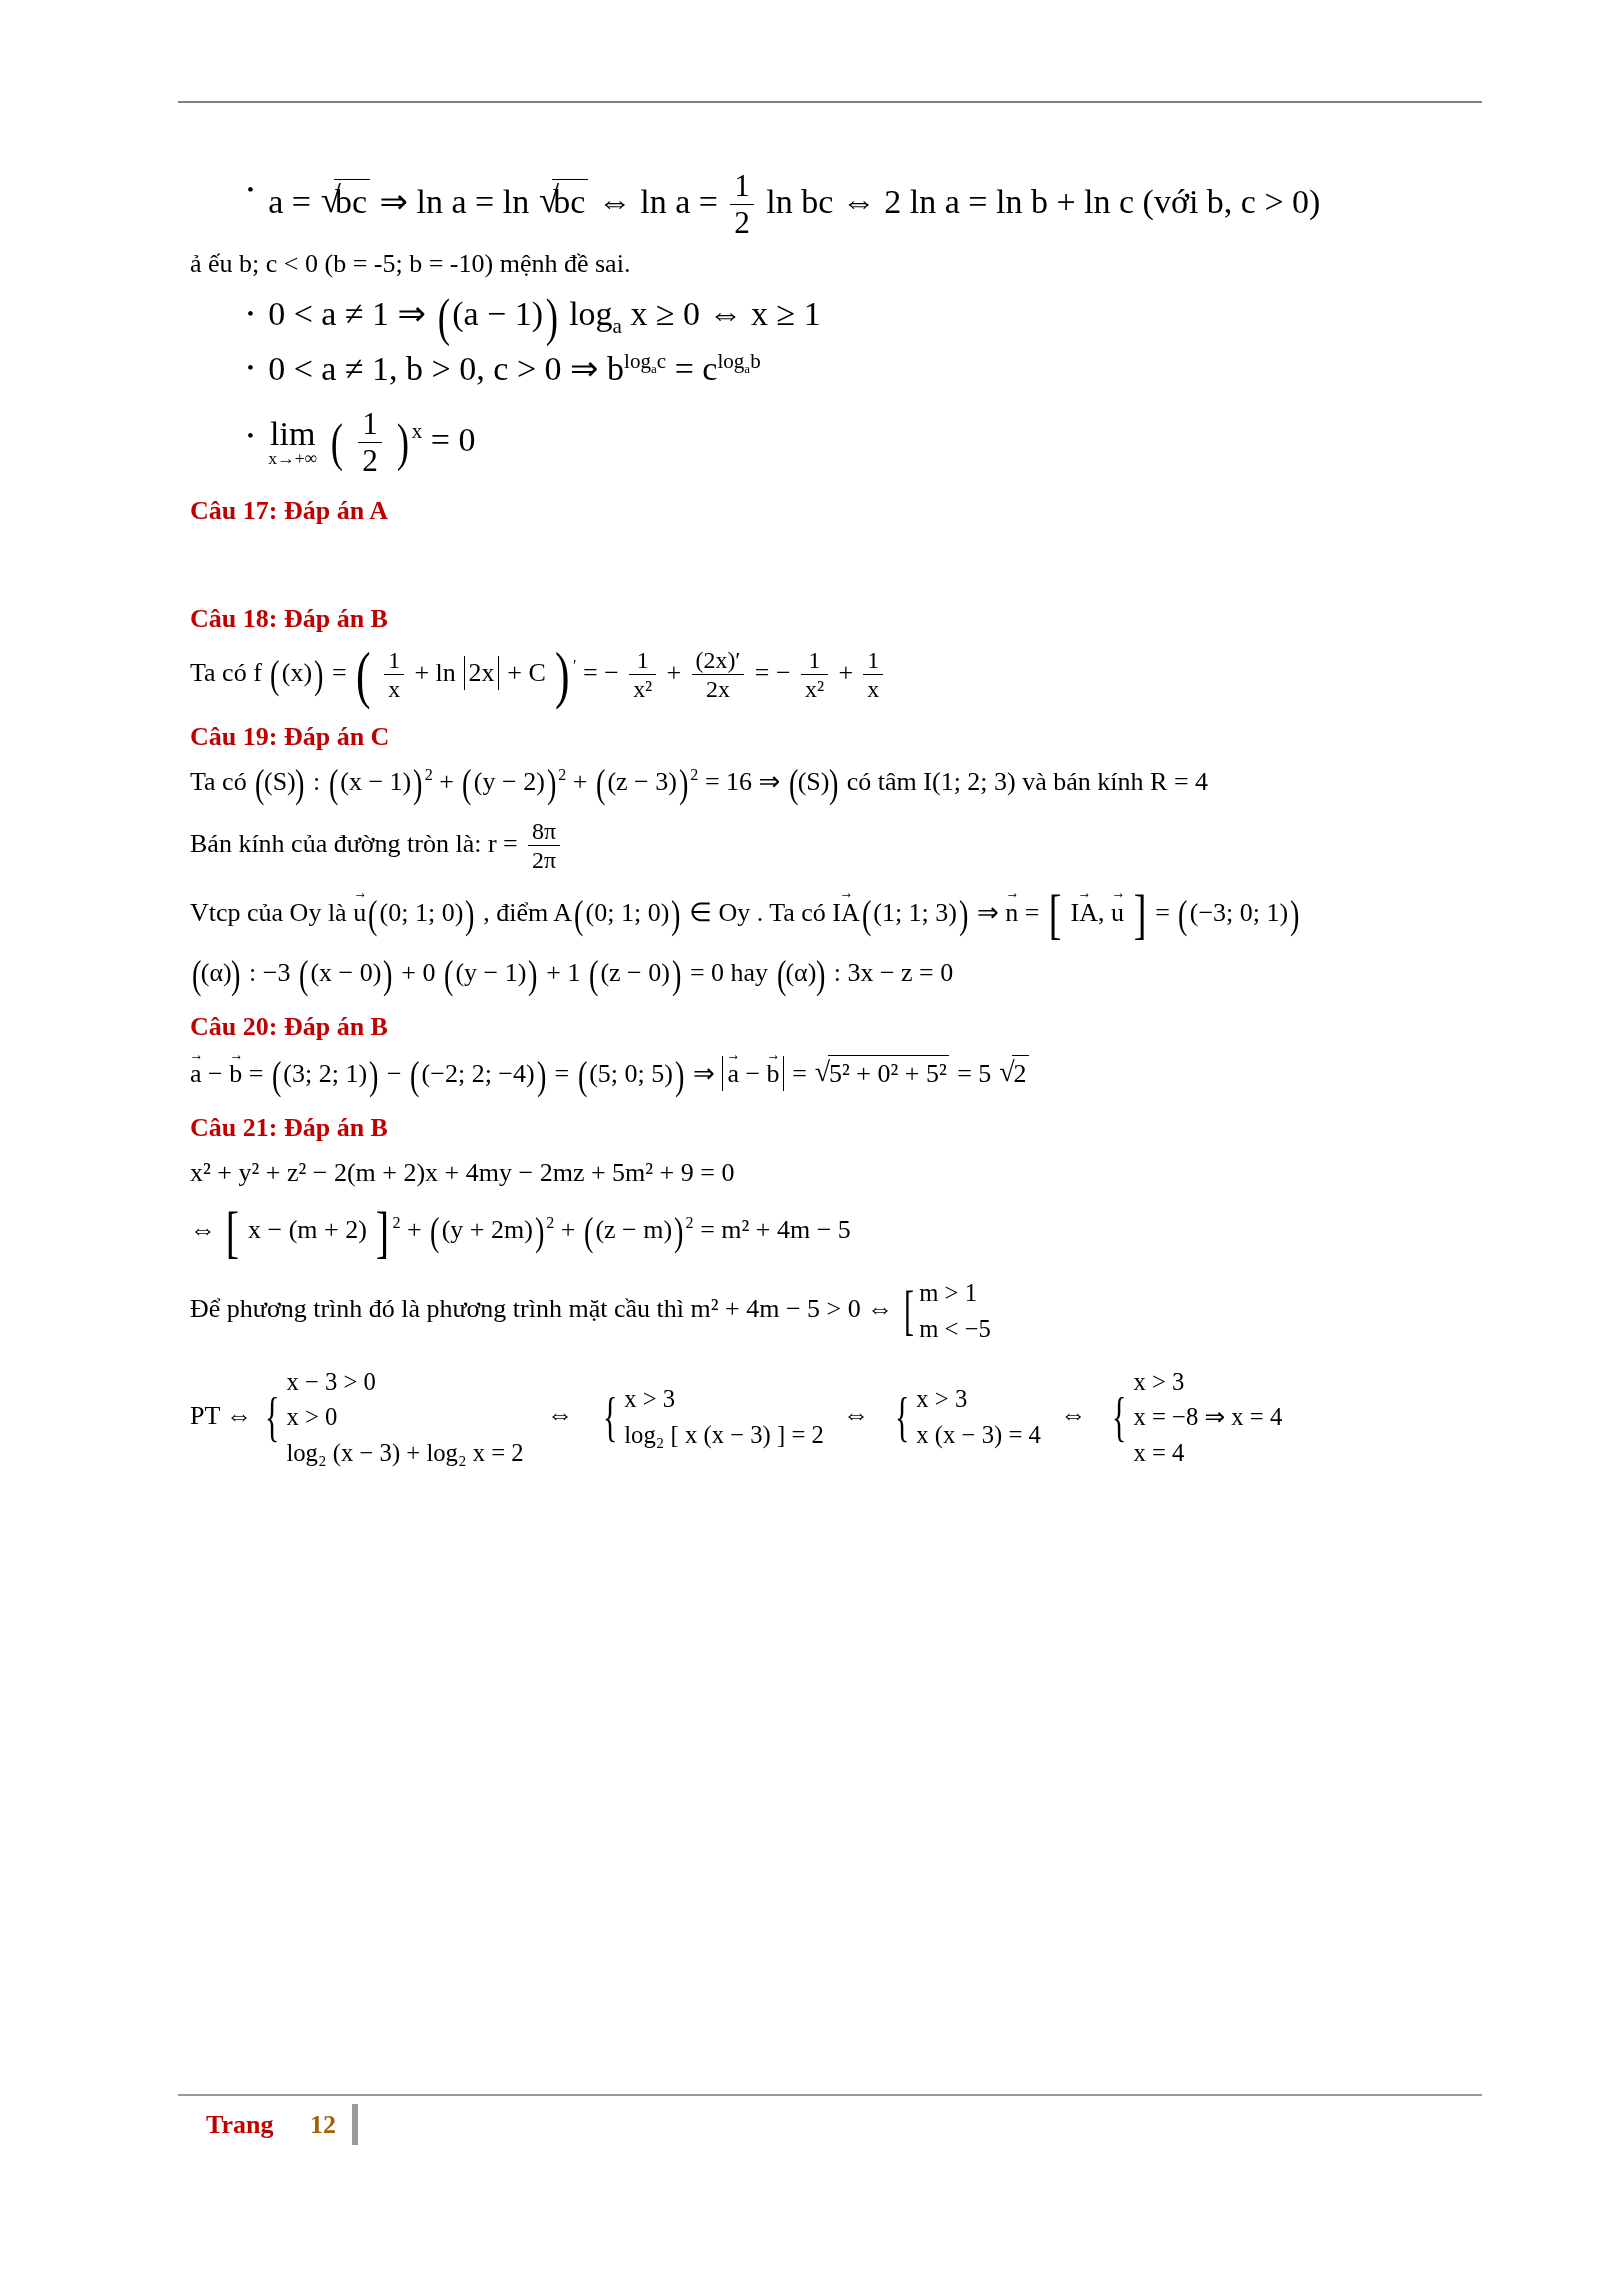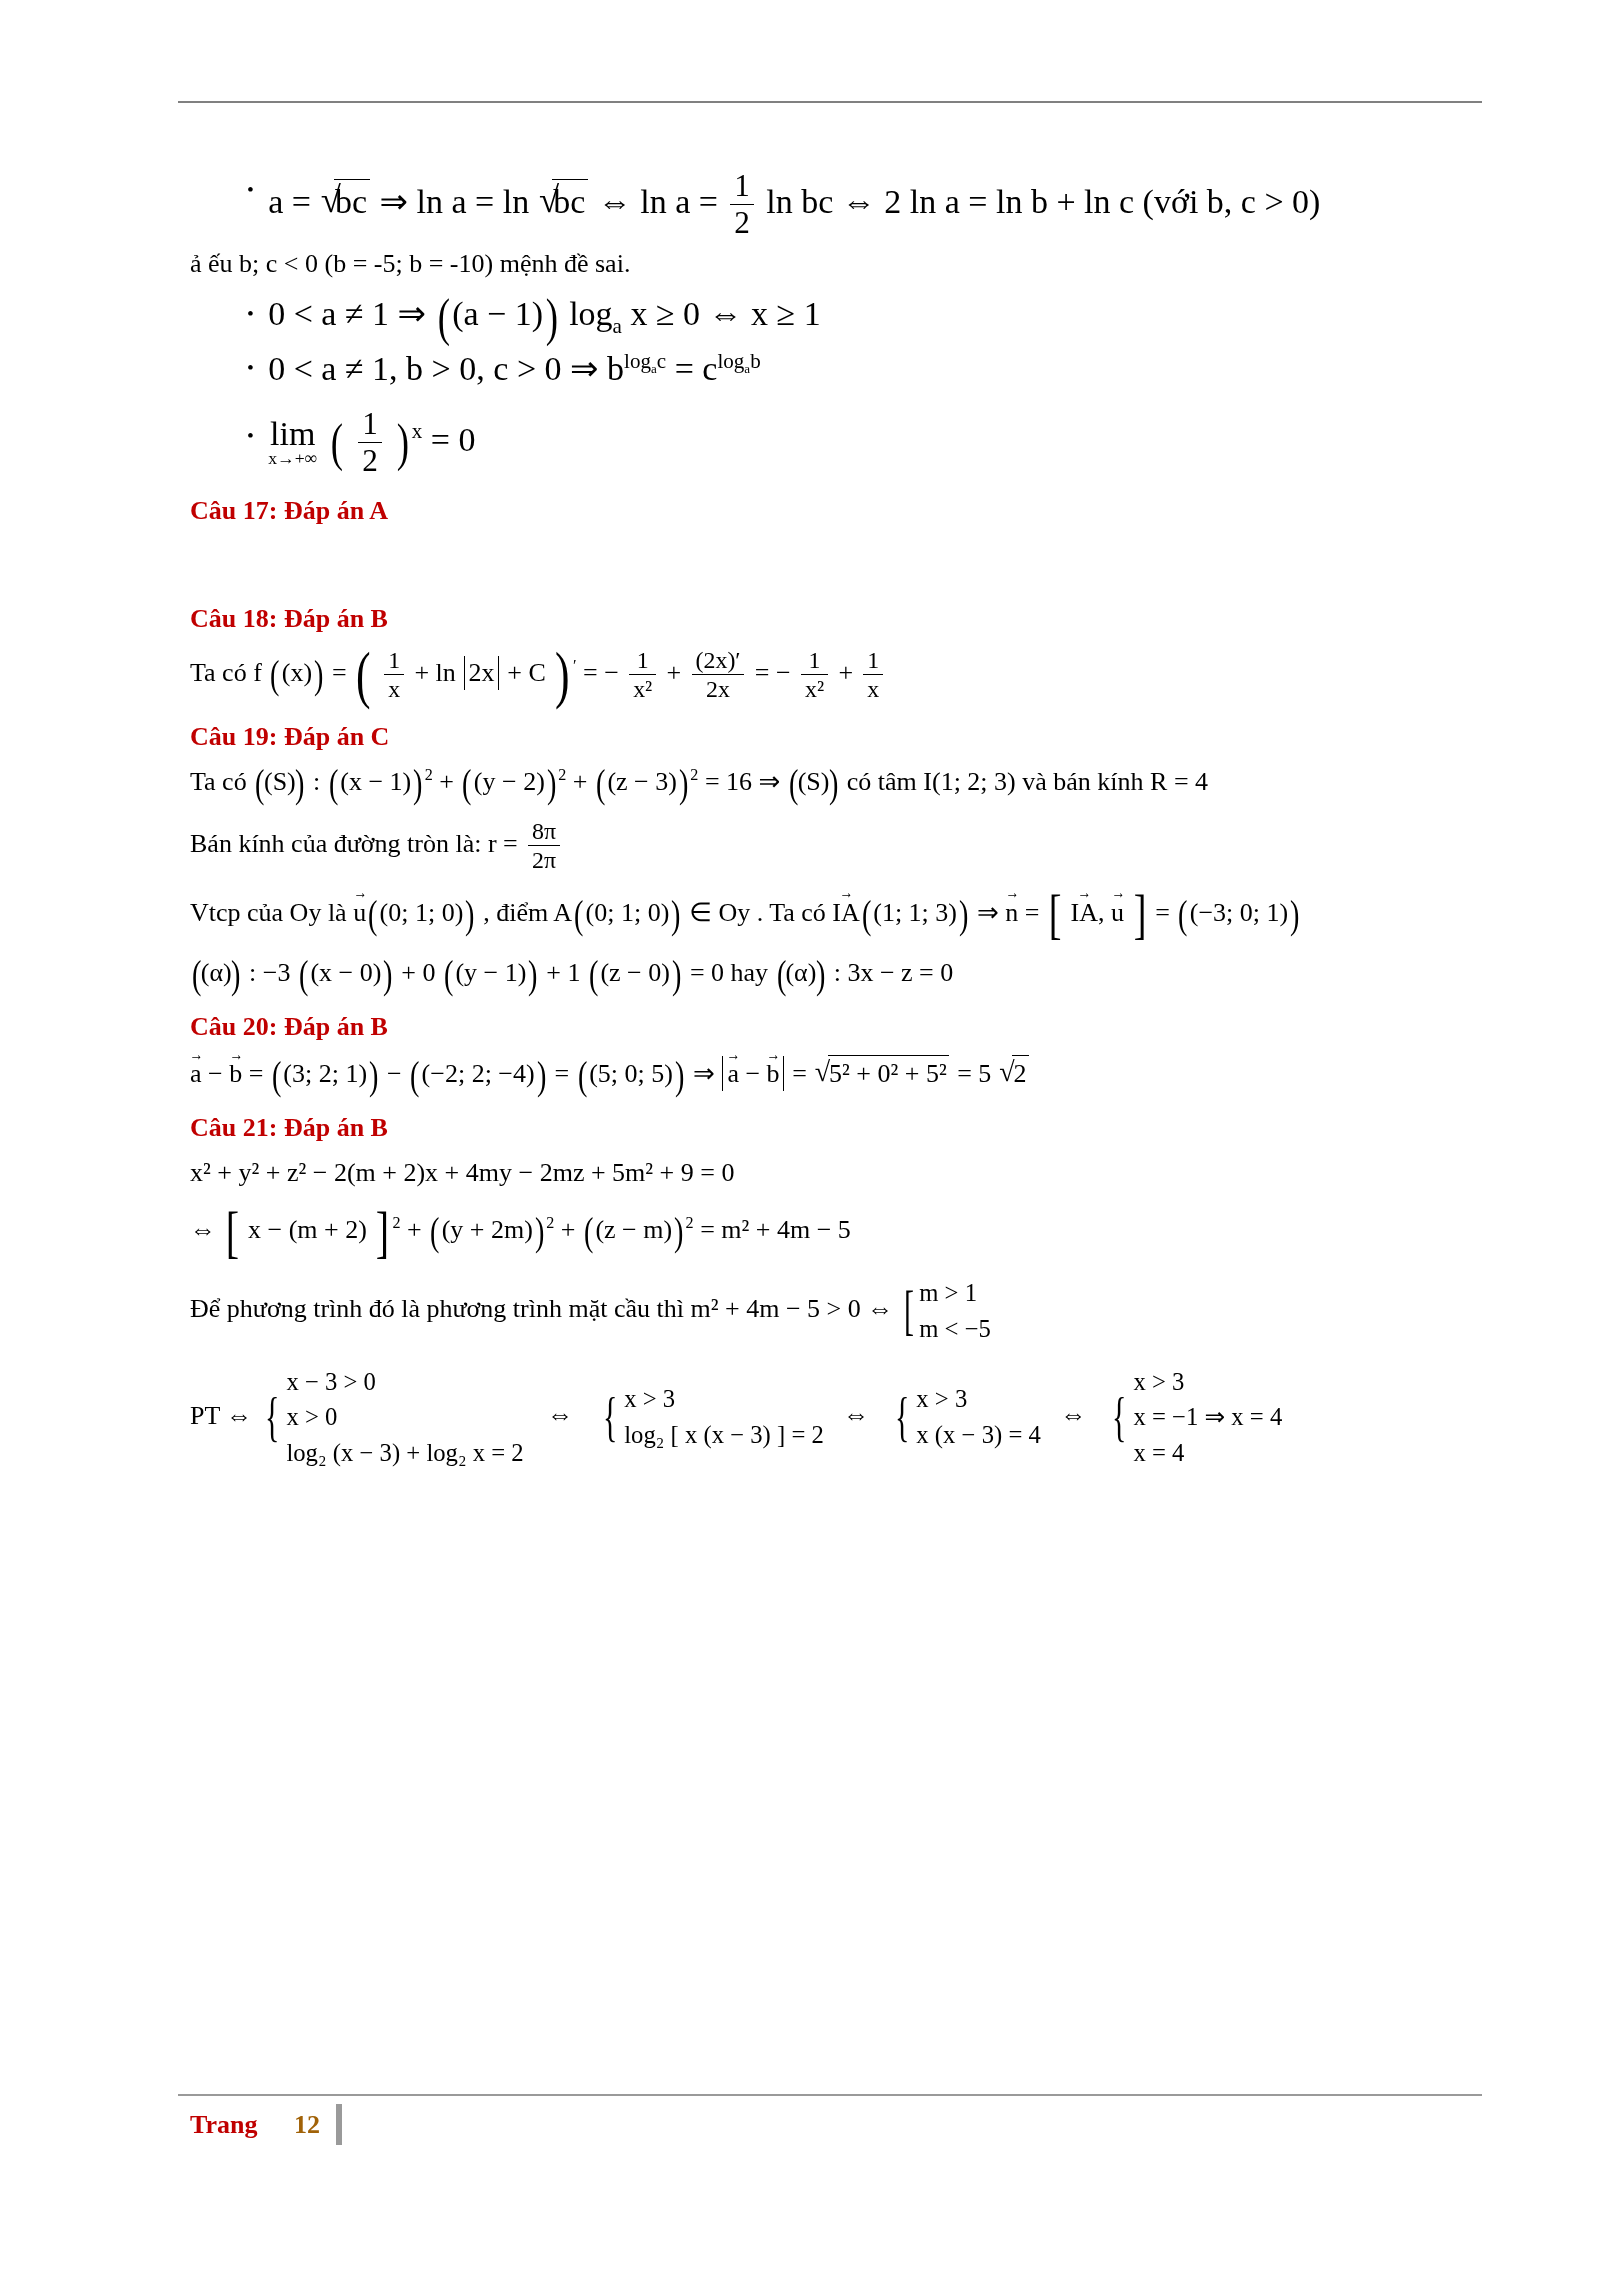--- a/index.html
+++ b/index.html
@@ -172,21 +172,21 @@
   .stack > span { display: block; white-space: nowrap; }
   .footer-rule {
     position: absolute;
     left: 178px;
     right: 141px;
     top: 2094px;
     border-top: 2.6px solid #9a9a9a;
   }
   .footer {
     position: absolute;
-    left: 190px;
+    left: 206px;
     top: 2104px;
     font-size: 26px;
     font-weight: bold;
     color: #c00000;
     display: flex;
     align-items: center;
   }
   .footer .trang { margin-right: 6.5px; }
   .footer .pagenum { color: #a16207; margin-left: 30px; }
   .footer-bar {
@@ -439,21 +439,21 @@
         <span class="stack">
           <span>x &gt; 3</span>
           <span>x (x − 3) = 4</span>
         </span>
       </span>
       <span class="op" style="margin:0 13px;">⇔</span>
       <span class="brace-block">
         <span class="brace">{</span>
         <span class="stack">
           <span>x &gt; 3</span>
-          <span>x = −1 ⇒ x = 4</span>
+          <span>x = −8 ⇒ x = 4</span>
           <span>x = 4</span>
         </span>
       </span>
     </div>
 
   </div>
 
   <div class="footer-rule"></div>
   <div class="footer">
     <span class="trang">Trang</span>

